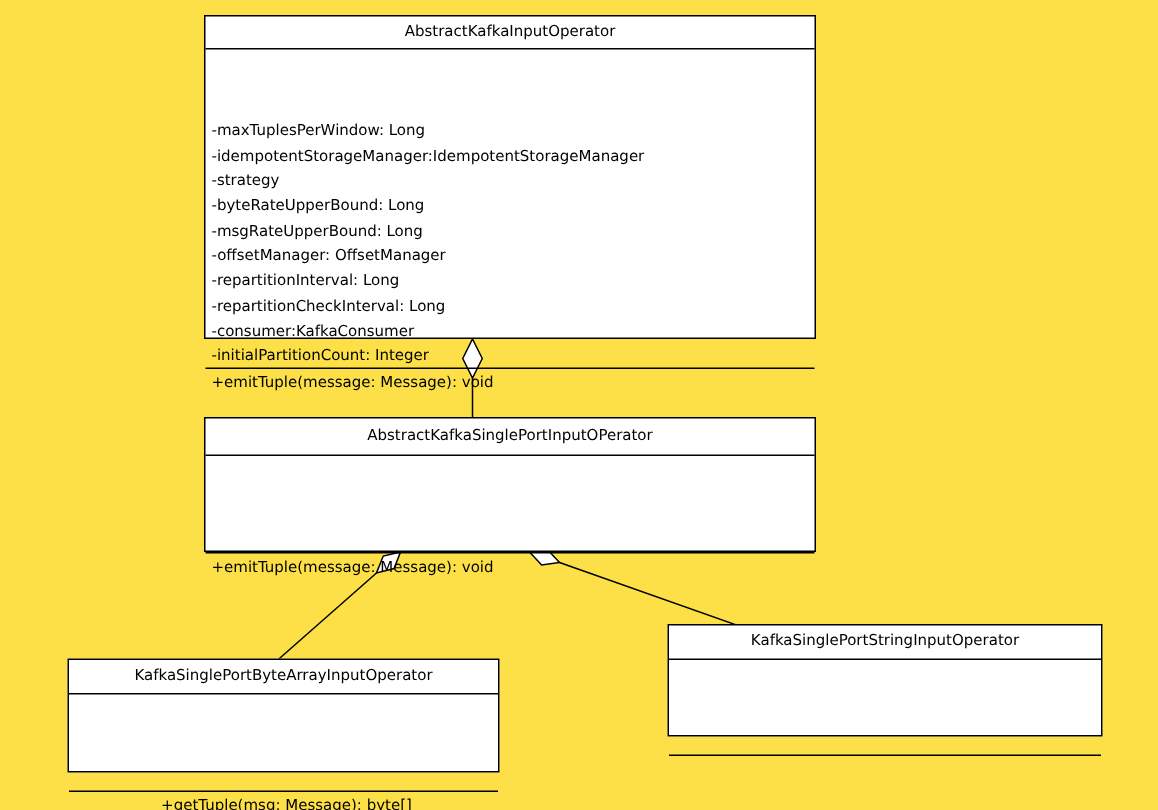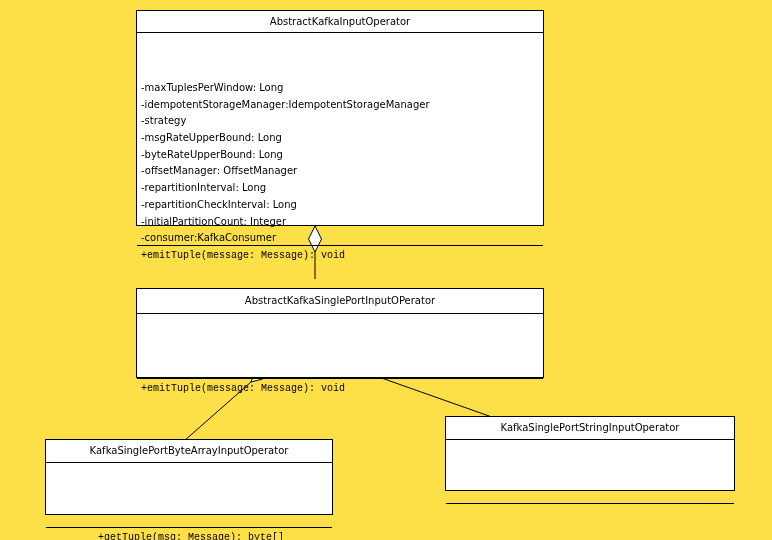--- a/index.html
+++ b/index.html
@@ -42,21 +42,20 @@
     box-sizing: border-box;
     border-bottom: 1px solid #000000;
     overflow: hidden;
     padding-top: 1px;
     margin-top: 46px;
   }
   .class-methods {
     box-sizing: border-box;
     overflow: hidden;
     padding-top: 2px;
-    font-family: Liberation Mono, monospace;
   }
   .member {
     height: 16.7px;
     line-height: 16.7px;
     padding-left: 4px;
     white-space: nowrap;
   }
 </style>
 </head>
 <body>
@@ -80,34 +79,34 @@
       <polygon points="353,368 364.9,366.3 373,375 361.1,376.7" fill="#ffffff" stroke="#000000" stroke-width="1"></polygon>
     </g>
   </svg>
 
   <div class="class-box" style="left:136px; top:10px; width:408px; height:216px;">
     <div class="class-title" style="height:22px; line-height:21px;">AbstractKafkaInputOperator</div>
     <div class="class-attrs" style="height:167px;">
         <div class="member">-maxTuplesPerWindow: Long</div>
         <div class="member">-idempotentStorageManager:IdempotentStorageManager</div>
         <div class="member">-strategy</div>
+        <div class="member">-byteRateUpperBound: Long</div>
         <div class="member">-msgRateUpperBound: Long</div>
-        <div class="member">-byteRateUpperBound: Long</div>
         <div class="member">-offsetManager: OffsetManager</div>
         <div class="member">-repartitionInterval: Long</div>
         <div class="member">-repartitionCheckInterval: Long</div>
+        <div class="member">-consumer:KafkaConsumer</div>
         <div class="member">-initialPartitionCount: Integer</div>
-        <div class="member">-consumer:KafkaConsumer</div>
       </div>
     <div class="class-methods" style="height:25px;">
         <div class="member">+emitTuple(message: Message): void</div>
       </div>
   </div>
 
-  <div class="class-box" style="left:136px; top:288px; width:408px; height:90px;">
+  <div class="class-box" style="left:136px; top:278px; width:408px; height:90px;">
     <div class="class-title" style="height:25px; line-height:24px;">AbstractKafkaSinglePortInputOPerator</div>
     <div class="class-attrs" style="height:19px;"></div>
     <div class="class-methods" style="height:44px;">
         <div class="member">+emitTuple(message: Message): void</div>
       </div>
   </div>
 
   <div class="class-box" style="left:45px; top:439px; width:288px; height:76px;">
     <div class="class-title" style="height:23px; line-height:22px;">KafkaSinglePortByteArrayInputOperator</div>
     <div class="class-attrs" style="height:19px;"></div>

